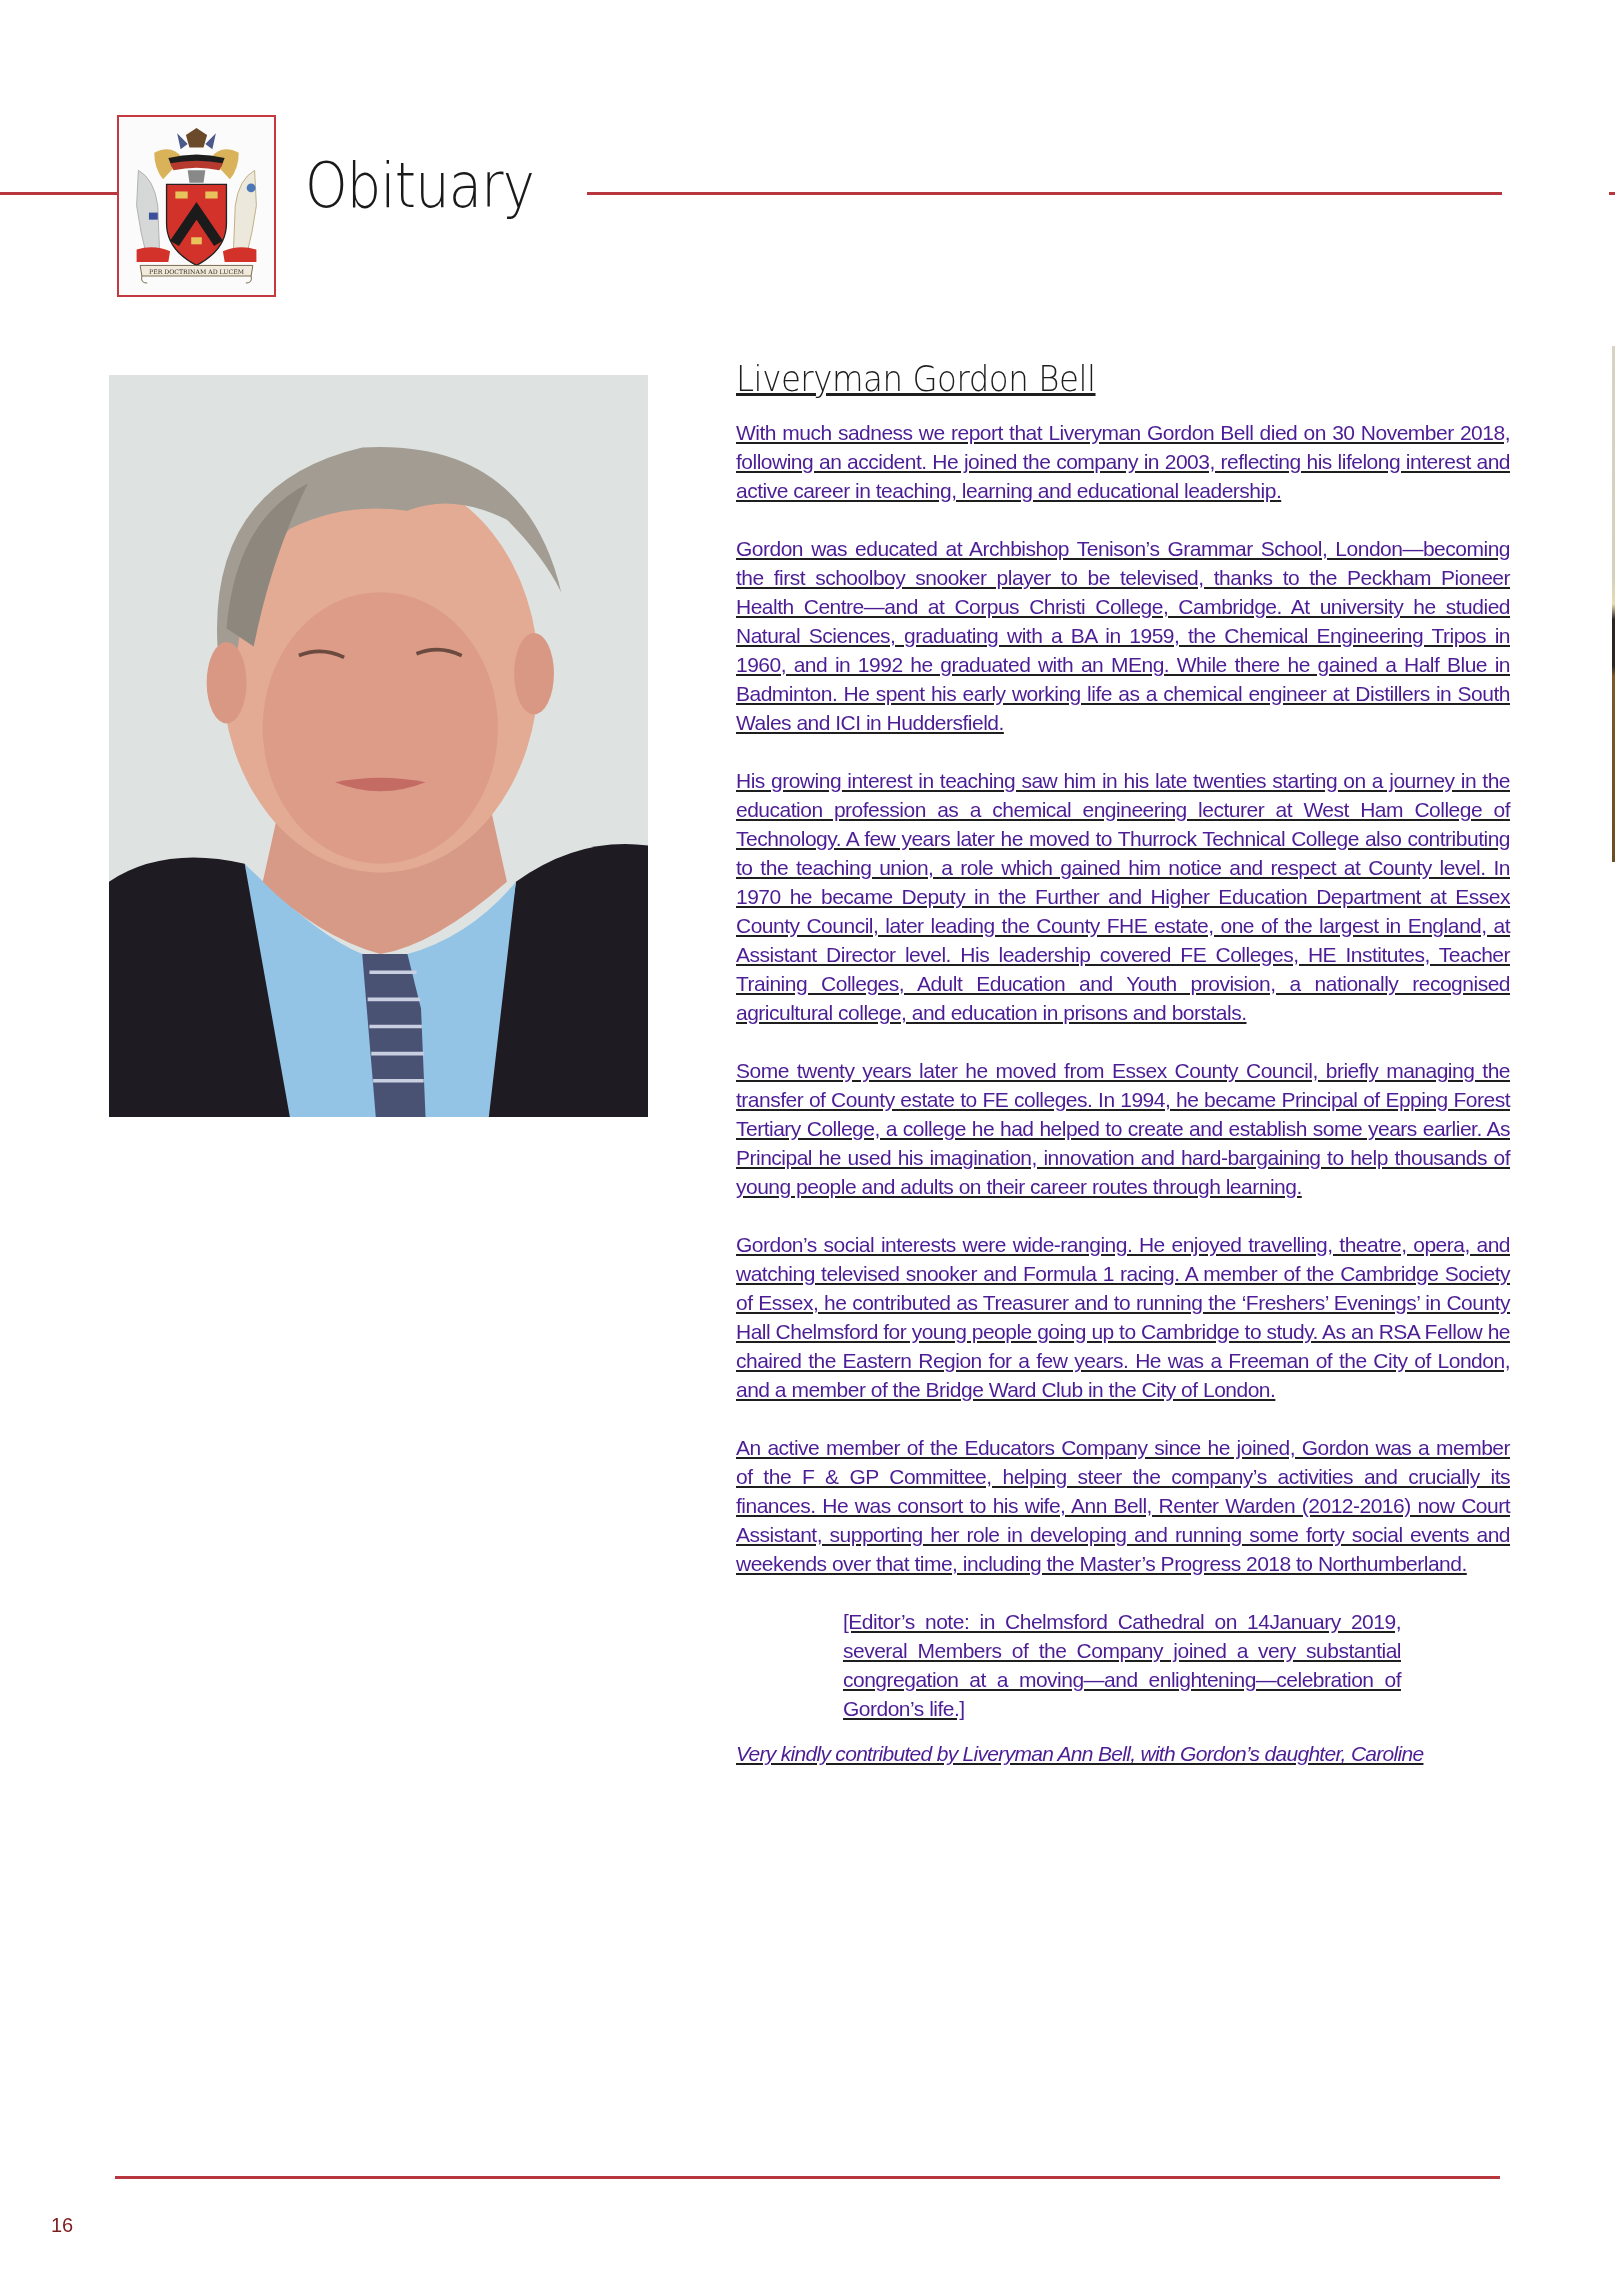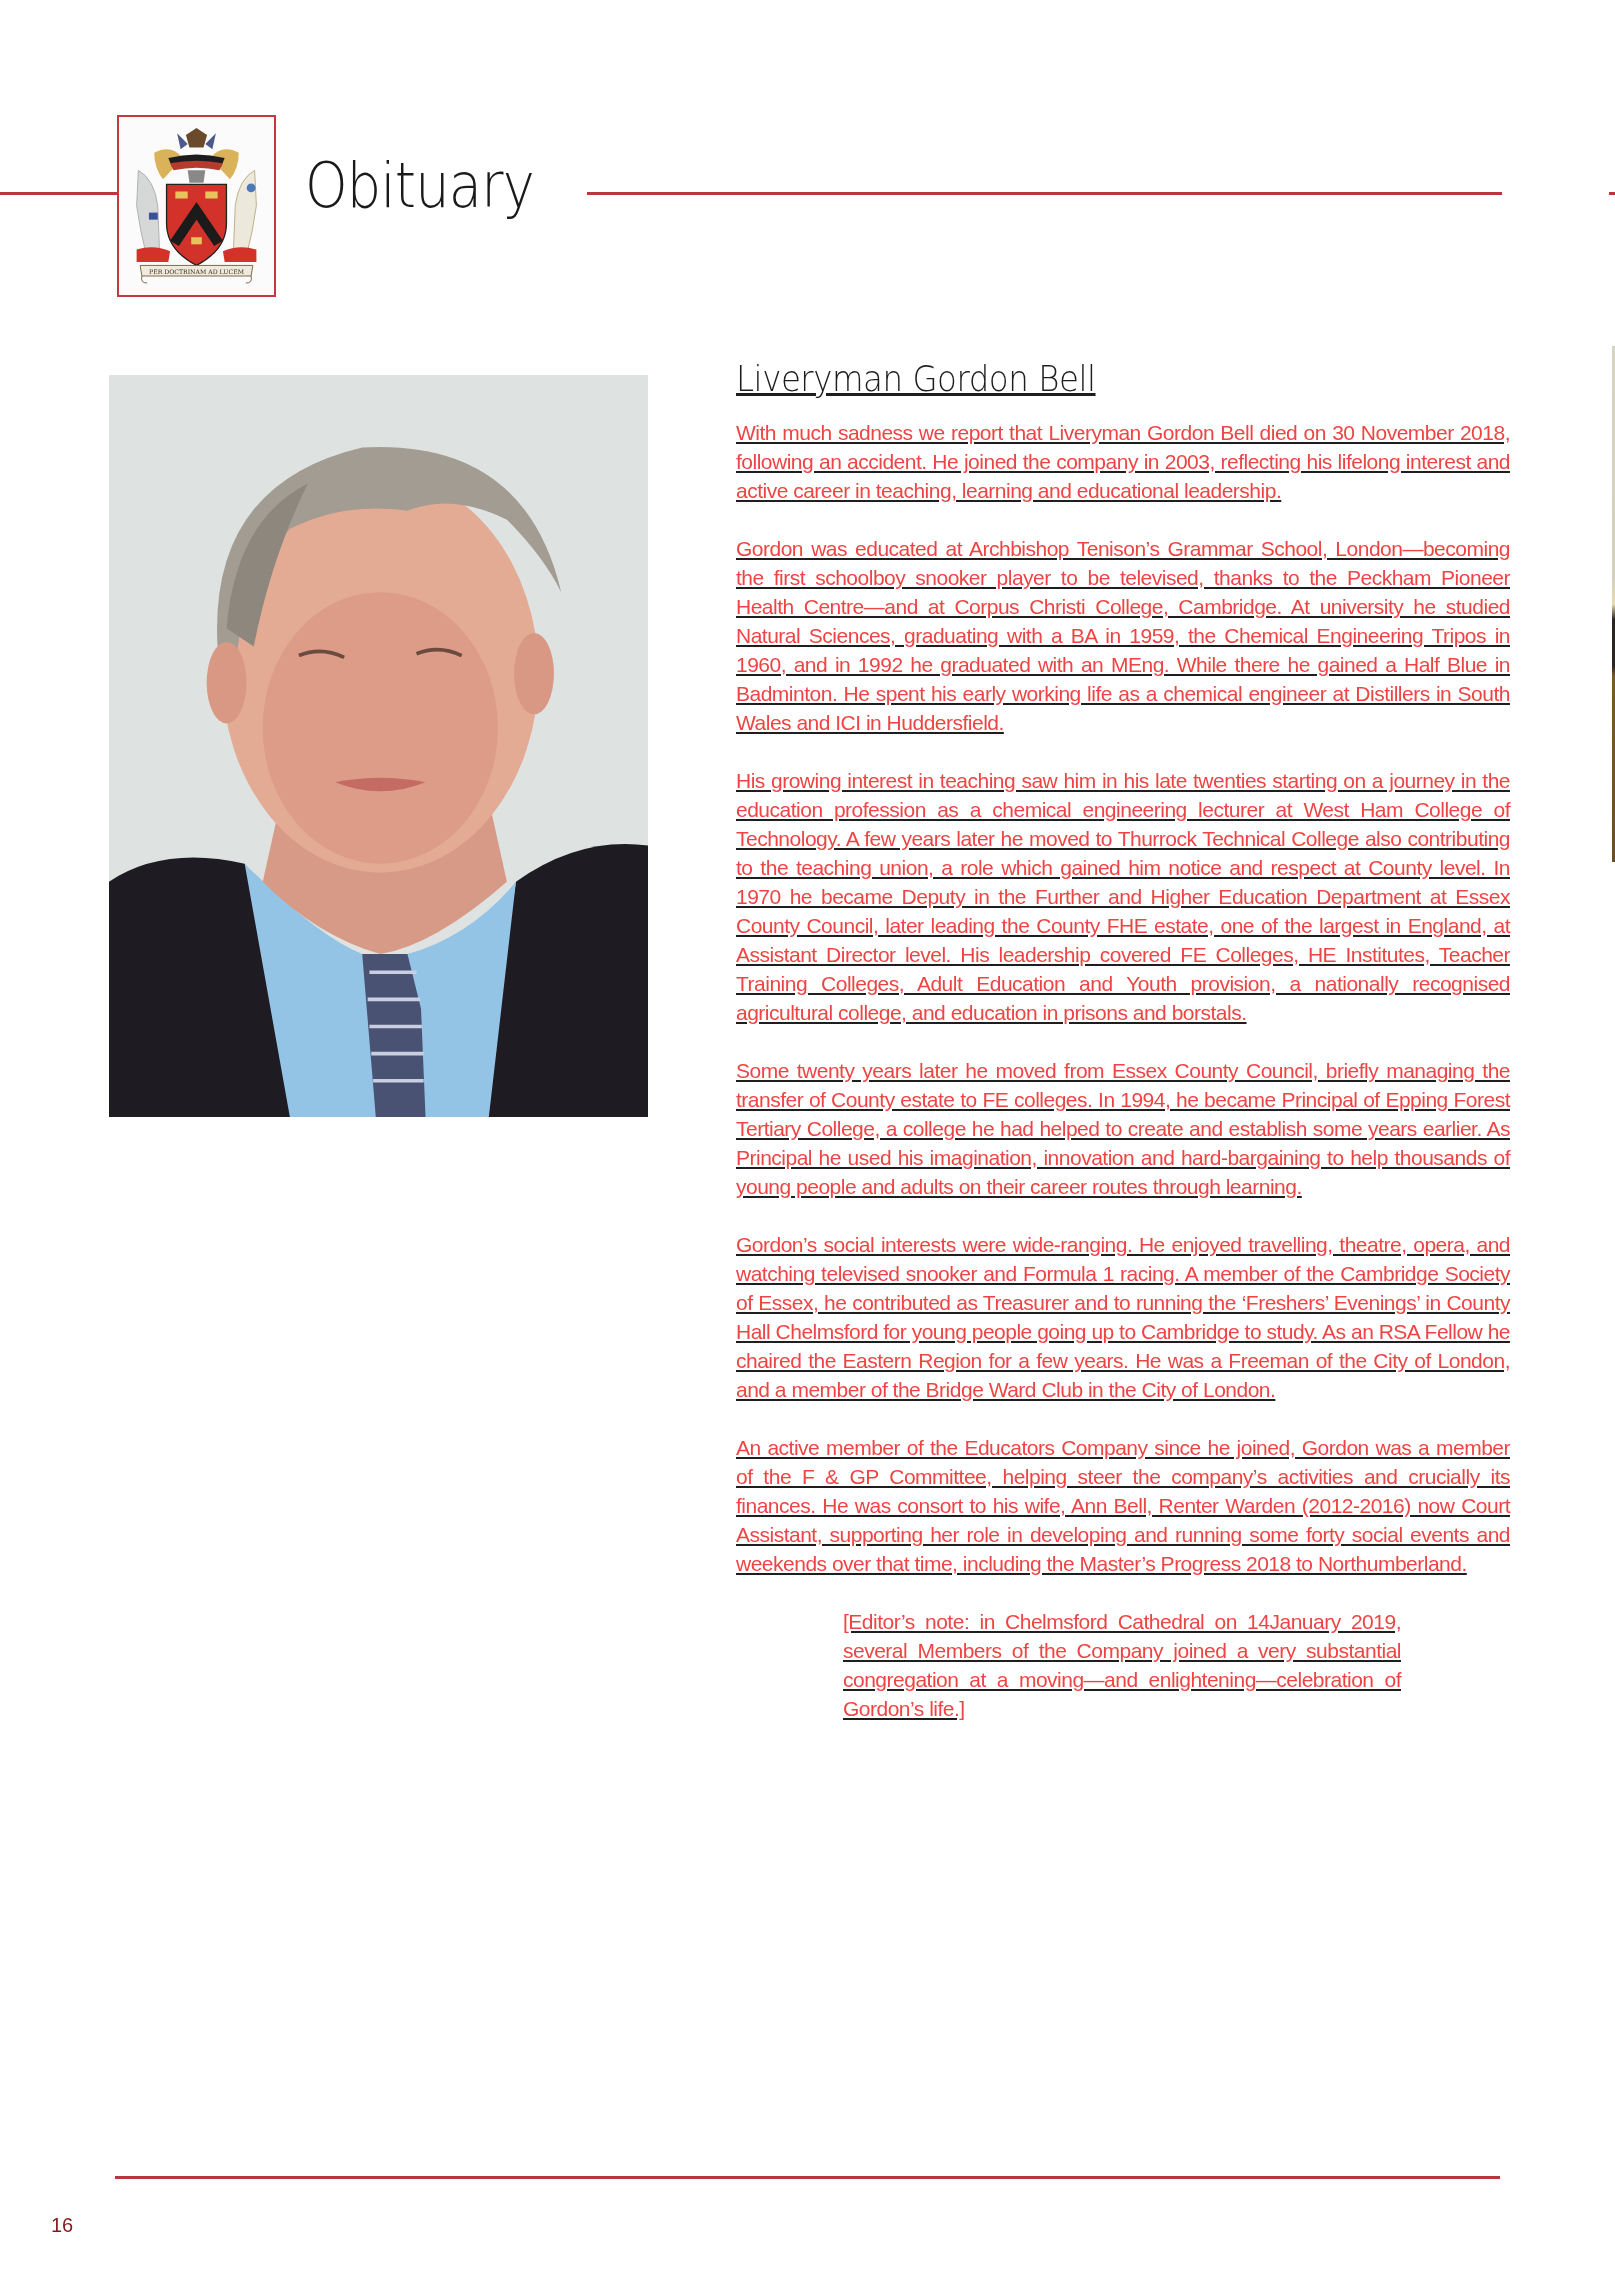--- a/index.html
+++ b/index.html
@@ -21,21 +21,21 @@
                    font-family:"DejaVu Sans", sans-serif; transform:scaleX(0.86); transform-origin:left; }
 
   .photo { position:absolute; left:109px; top:375px; width:539px; height:742px; overflow:hidden;
            background:#dfe4e2; }
   .photo svg { width:100%; height:100%; display:block; }
 
   .article { position:absolute; left:736px; top:357px; width:774px;text-decoration:underline; }
   .article h2 { margin:0 0 18px 0; font-weight:300; font-size:36px; line-height:43px; color:#1e1e1e;
                 font-family:"DejaVu Sans", sans-serif; letter-spacing:-0.5px; transform:scaleX(0.9); transform-origin:left; white-space:nowrap; }
   .article p { margin:0 0 29px 0; font-size:21px; line-height:29px; text-align:justify;
-               font-family:"Liberation Sans", sans-serif; letter-spacing:-0.5px; color:#ef4444; }
+               font-family:"Liberation Sans", sans-serif; letter-spacing:-0.5px; color:#4c1d95; }
   .article p.note { margin:0 0 16.3px 0; padding:0 109px 0 107px; }
   .article p.credit { font-style:italic; text-align:left; margin:0; white-space:nowrap; letter-spacing:-0.7px; }
 
   .edge-strip { position:absolute; left:1612px; top:346px; width:3.6px; height:516px;
                 background:linear-gradient(#d7d4c4 0%, #d3d0bd 45%, #e8dcb0 50%, #2a2522 53%, #2a2522 62%, #7a5a2a 64%, #6b4e22 100%); }
 
   .page-number { position:absolute; left:51px; top:2214px; font-size:20px; color:#7f1d1d;
                  font-family:"Liberation Sans", sans-serif; }
 </style>
 </head>
@@ -116,17 +116,18 @@
 
 <article class="article">
   <h2>Liveryman Gordon Bell</h2>
   <p>With much sadness we report that Liveryman Gordon Bell died on 30 November 2018, following an accident. He joined the company in 2003, reflecting his lifelong interest and active career in teaching, learning and educational leadership.</p>
   <p>Gordon was educated at Archbishop Tenison’s Grammar School, London—becoming the first schoolboy snooker player to be televised, thanks to the Peckham Pioneer Health Centre—and at Corpus Christi College, Cambridge. At university he studied Natural Sciences, graduating with a BA in 1959, the Chemical Engineering Tripos in 1960, and in 1992 he graduated with an MEng. While there he gained a Half Blue in Badminton. He spent his early working life as a chemical engineer at Distillers in South Wales and ICI in Huddersfield.</p>
   <p>His growing interest in teaching saw him in his late twenties starting on a journey in the education profession as a chemical engineering lecturer at West Ham College of Technology. A few years later he moved to Thurrock Technical College also contributing to the teaching union, a role which gained him notice and respect at County level. In 1970 he became Deputy in the Further and Higher Education Department at Essex County Council, later leading the County FHE estate, one of the largest in England, at Assistant Director level. His leadership covered FE Colleges, HE Institutes, Teacher Training Colleges, Adult Education and Youth provision, a nationally recognised agricultural college, and education in prisons and borstals.</p>
   <p>Some twenty years later he moved from Essex County Council, briefly managing the transfer of County estate to FE colleges. In 1994, he became Principal of Epping Forest Tertiary College, a college he had helped to create and establish some years earlier. As Principal he used his imagination, innovation and hard-bargaining to help thousands of young people and adults on their career routes through learning.</p>
   <p>Gordon’s social interests were wide-ranging. He enjoyed travelling, theatre, opera, and watching televised snooker and Formula 1 racing. A member of the Cambridge Society of Essex, he contributed as Treasurer and to running the ‘Freshers’ Evenings’ in County Hall Chelmsford for young people going up to Cambridge to study. As an RSA Fellow he chaired the Eastern Region for a few years. He was a Freeman of the City of London, and a member of the Bridge Ward Club in the City of London.</p>
   <p>An active member of the Educators Company since he joined, Gordon was a member of the F &amp; GP Committee, helping steer the company’s activities and crucially its finances. He was consort to his wife, Ann Bell, Renter Warden (2012-2016) now Court Assistant, supporting her role in developing and running some forty social events and weekends over that time, including the Master’s Progress 2018 to Northumberland.</p>
   <p class="note">[Editor’s note: in Chelmsford Cathedral on 14January 2019, several Members of the Company joined a very substantial congregation at a moving—and enlightening—celebration of Gordon’s life.]</p>
+  <p class="credit">Very kindly contributed by Liveryman Ann Bell, with Gordon’s daughter, Caroline</p>
 </article>
 
 <div id="rule-bottom" class="rule"></div>
 <div class="page-number">16</div>
 
 
 </body></html>

